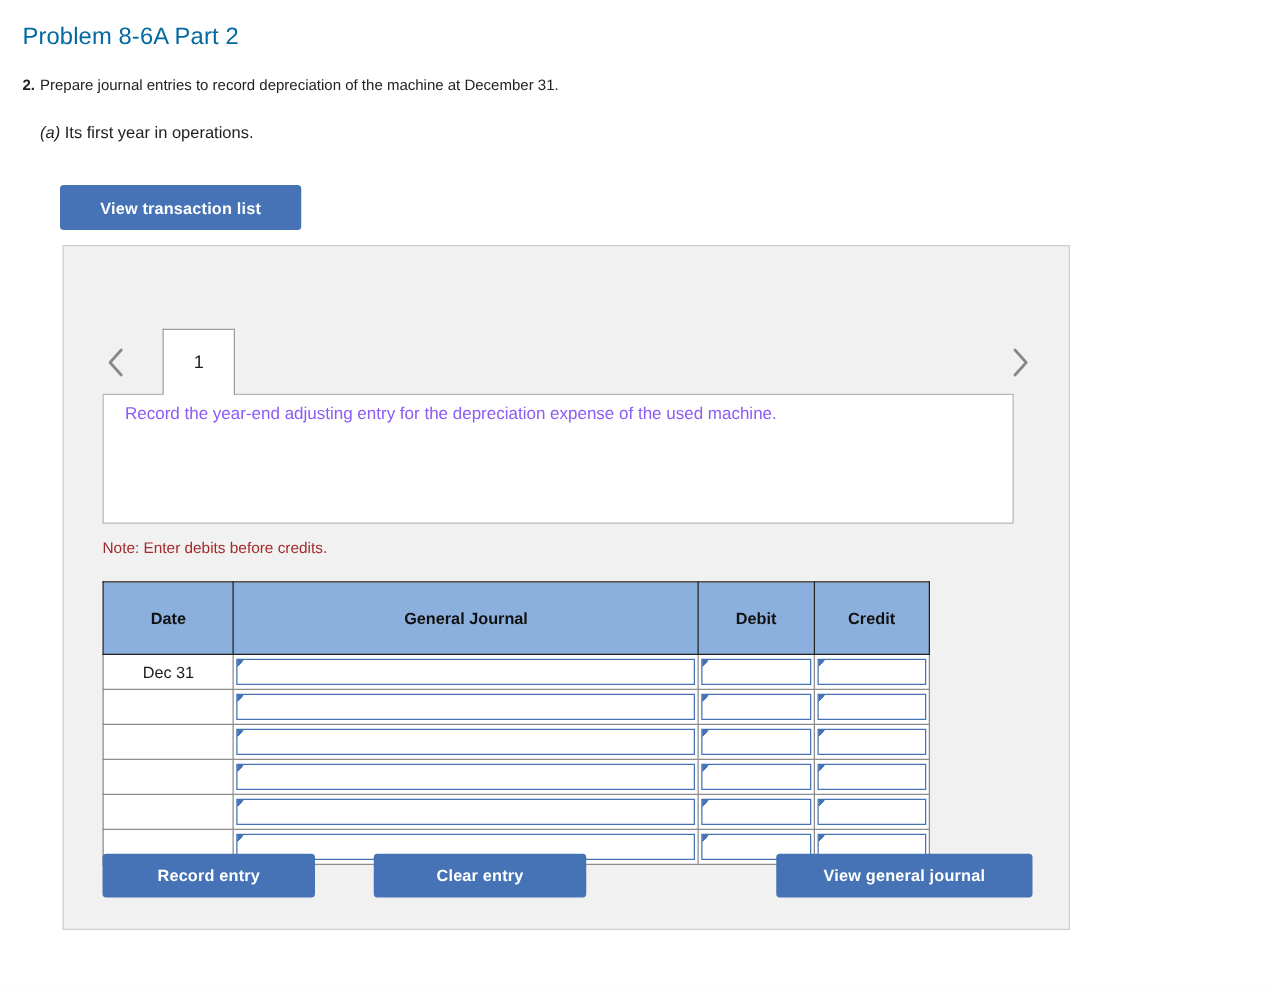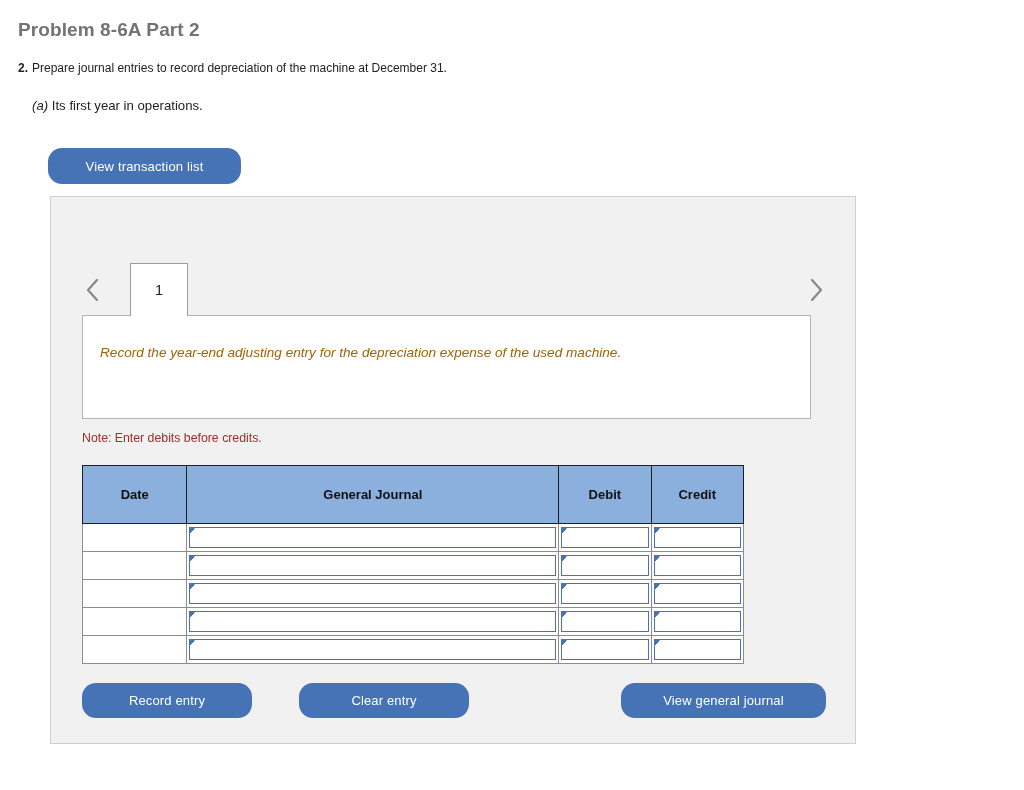--- a/index.html
+++ b/index.html
@@ -15,22 +15,22 @@
     position: relative;
     overflow: hidden;
   }
 
   
   #page-title {
     position: absolute;
     left: 18px;
     top: 6px;
     font-size: 19px;
-    font-weight: 700;
-    color: #737373;
+    font-weight: 400;
+    color: #0369a1;
     letter-spacing: .1px;
   }
   #question-line {
     position: absolute;
     left: 18px;
     top: 61px;
     font-size: 12px;
     color: #222222;
   }
   #question-line .qnum {
@@ -47,24 +47,24 @@
   }
   #subquestion-line .letter {
     font-style: italic;
   }
 
   
   .btn {
     background: #4573b5;
     color: #ffffff;
     border: none;
-    border-radius: 14px;
+    border-radius: 3px;
     font-family: "Liberation Sans", sans-serif;
     font-size: 13px;
-    font-weight: normal;
+    font-weight: bold;
     letter-spacing: .15px;
     cursor: pointer;
     padding: 0;
     text-align: center;
     line-height: 1;
     display: flex;
     align-items: center;
     justify-content: center;
   }
 
@@ -154,26 +154,25 @@
     left: 80px;
     top: 118px;
     width: 56px;
     height: 2px;
     background: #ffffff;
     z-index: 4;
   }
   #description-text {
     position: absolute;
     left: 17px;
-    top: 26px;
+    top: 4px;
     width: 680px;
     font-size: 13.6px;
     line-height: 21px;
-    color: #a16207;
-    font-style: italic;
+    color: #8b5cf6;
   }
 
   
   #note-text {
     position: absolute;
     left: 31px;
     top: 234px;
     font-size: 12.3px;
     color: #a32b2b;
   }
@@ -320,20 +319,32 @@
     <thead>
       <tr>
         <th>Date</th>
         <th>General Journal</th>
         <th>Debit</th>
         <th>Credit</th>
       </tr>
     </thead>
     <tbody>
       <tr>
+        <td class="date-cell">Dec 31</td>
+        <td>
+            <div class="cell-input"></div>
+          </td>
+        <td>
+            <div class="cell-input"></div>
+          </td>
+        <td>
+            <div class="cell-input"></div>
+          </td>
+      </tr>
+      <tr>
         <td class="date-cell"></td>
         <td>
             <div class="cell-input"></div>
           </td>
         <td>
             <div class="cell-input"></div>
           </td>
         <td>
             <div class="cell-input"></div>
           </td>

